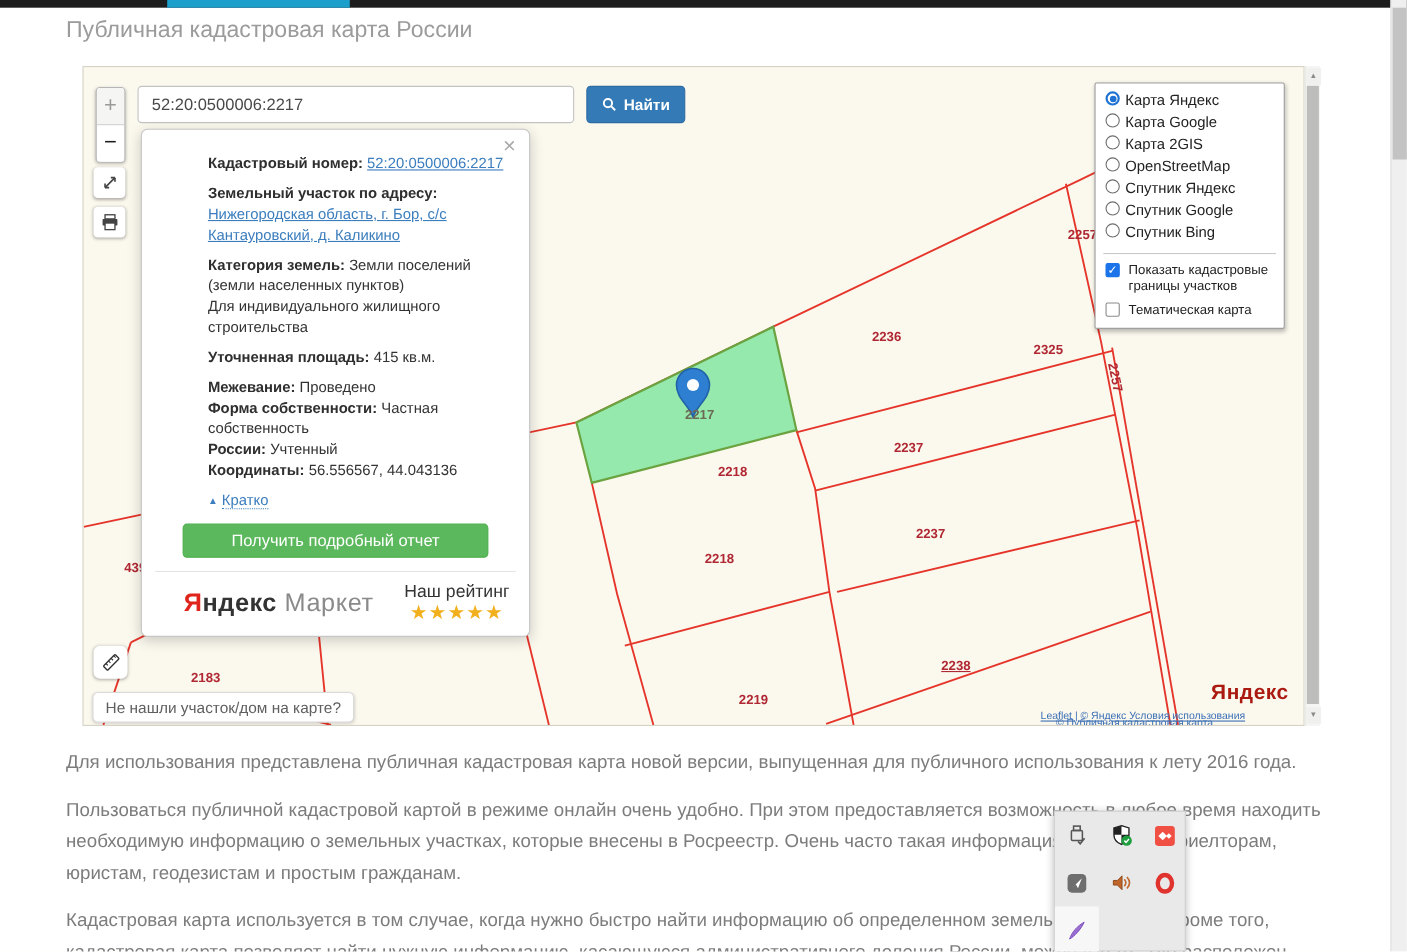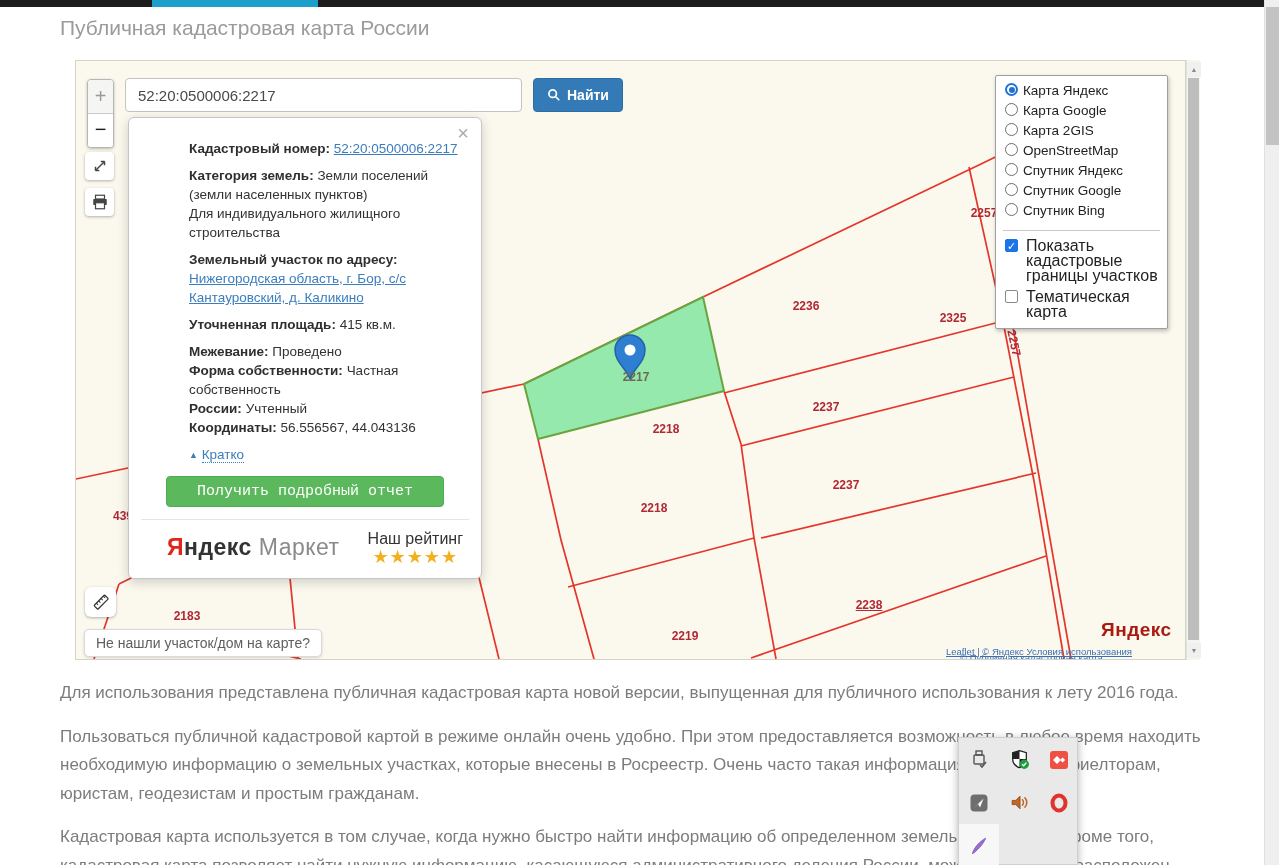--- a/index.html
+++ b/index.html
@@ -60,21 +60,21 @@
   .info-popup .row { margin-top:8px;padding-left:42px; }
   .info-popup .row:first-child { margin-top:0; }
   .info-popup b { color:#2f2f2f; }
   .info-popup a { color:#3b7dbd; text-decoration:underline; cursor:pointer; }
   .popup-close { position:absolute; right:12px; top:5px; font-size:20px; color:#aaa; cursor:pointer; line-height:20px;}
   .brief-link { color:#3b7dbd; cursor:pointer; }
   .brief-link .tri { font-size:9px; vertical-align:1px; }
   .brief-link .txt { border-bottom:1px dotted #3b7dbd; }
   .report-btn { display:block; width:278px; margin:11px auto 0; height:31px; background:#5cb85c;
     border:1px solid #4cae4c; border-radius:4px; color:#fff; font-size:15px; cursor:pointer;
-    font-family:Liberation Mono, monospace;}
+    font-family:Liberation Sans, sans-serif;}
   .popup-divider { border-top:1px solid #e4e4e4; margin:12px -6px 0; }
   .popup-footer { display:flex; justify-content:space-between; align-items:center; margin-top:9px; }
   .ym-logo { font-size:23px; letter-spacing:.5px;margin-left:20px; }
   .ym-logo .ya { color:#e0261c; font-weight:700; }
   .ym-logo .ndeks { color:#333; font-weight:700; }
   .ym-logo .market { color:#8a8a8a; font-weight:400; }
   .rating { text-align:center; }
   .rating-label { font-size:16px; color:#333; }
   .rating-stars { font-size:18px; color:#f2b01e; letter-spacing:1px; line-height:18px;}
 
@@ -85,21 +85,21 @@
   .radio { width:13px; height:13px; border:1.5px solid #6d6d6d; border-radius:50%; flex:0 0 13px; position:relative; background:#fff;}
   .radio.checked { border:2px solid #1f72d2; }
   .radio.checked::after { content:""; position:absolute; left:1.5px; top:1.5px; width:6px; height:6px;
     border-radius:50%; background:#1f72d2; }
   .layer-row .lbl { font-size:13.5px; color:#222; white-space:nowrap; }
   .layers-divider { border-top:1px solid #c9c9c9; margin:7px -2px 7px; }
   .check-row { display:flex; align-items:flex-start; gap:8px; margin-top:6px; cursor:pointer;}
   .checkbox { width:13px; height:13px; border:1px solid #8a8a8a; border-radius:2px; flex:0 0 13px; margin-top:1px;
     background:#fff; font-size:11px; line-height:12px; text-align:center; color:#fff;}
   .checkbox.checked { background:#1a73e8; border-color:#1a73e8; }
-  .check-row .lbl { font-size:16px; color:#222; line-height:15px; }
+  .check-row .lbl { font-size:12px; color:#222; line-height:15px; }
 
   
   .yandex-logo { position:absolute; left:1025px; top:558px; font-size:19px; font-weight:700; color:#aa1a10;
     z-index:7; letter-spacing:.5px;}
   .attr1 { position:absolute; left:870px; top:585px; font-size:9.5px; color:#3b6fb5; text-decoration:underline;
     z-index:7; white-space:nowrap;}
   .attr2 { position:absolute; left:884px; top:591px; font-size:9.5px; color:#3b6fb5; text-decoration:underline;
     z-index:7; white-space:nowrap;}
 
   
@@ -220,27 +220,27 @@
   <span>Найти</span>
 </button>
 
 <div class="info-popup">
   <span class="popup-close">×</span>
   <div class="row">
     <b>Кадастровый номер:</b>
     <a>52:20:0500006:2217</a>
   </div>
   <div class="row">
+    <b>Земельный участок по адресу:</b>
+    <a>Нижегородская область, г. Бор, с/с Кантауровский, д. Каликино</a>
+  </div>
+  <div class="row">
     <b>Категория земель:</b>
     <span>Земли поселений (земли населенных пунктов)</span><br>
     <span>Для индивидуального жилищного строительства</span>
-  </div>
-  <div class="row">
-    <b>Земельный участок по адресу:</b>
-    <a>Нижегородская область, г. Бор, с/с Кантауровский, д. Каликино</a>
   </div>
   <div class="row">
     <b>Уточненная площадь:</b>
     <span>415 кв.м.</span>
   </div>
   <div class="row">
     <b>Межевание:</b>
     <span>Проведено</span><br>
     <b>Форма собственности:</b>
     <span>Частная собственность</span><br>

